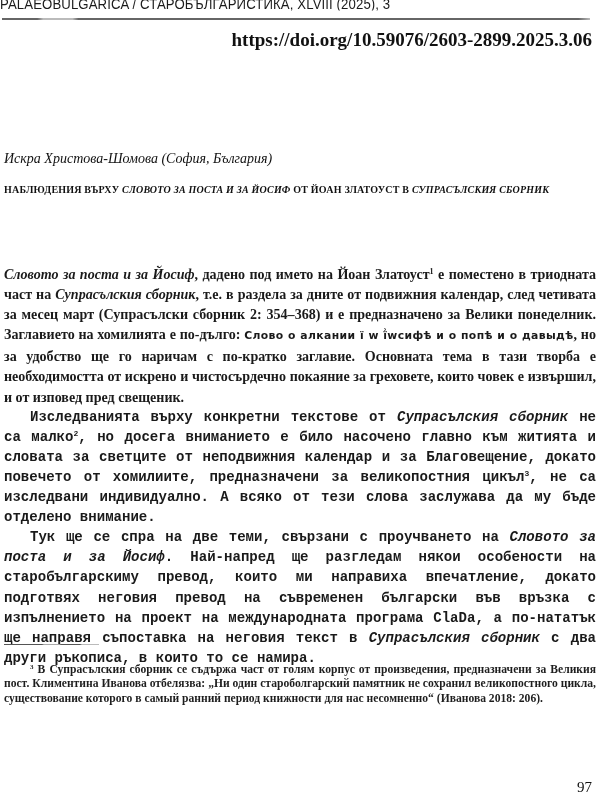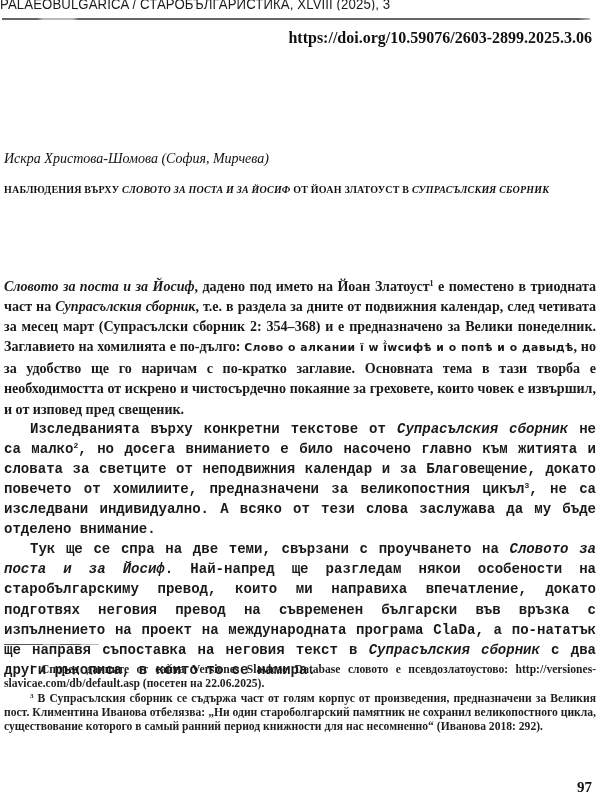--- a/index.html
+++ b/index.html
@@ -37,21 +37,21 @@
       width: 588px;
       height: 2px;
       background: linear-gradient(to right, #666 0%, #666 6%, #bbb 7%, #bbb 12%, #666 13%, #666 98%, #bbb 100%);
     }
     .doi {
       position: absolute;
       right: 8px;
       top: 29px;
       font-family: "Liberation Serif", serif;
       font-weight: bold;
-      font-size: 16px;
+      font-size: 19px;
       color: #111;
       white-space: nowrap;
     }
     .author {
       position: absolute;
       left: 4px;
       top: 151px;
       font-style: italic;
       font-size: 14px;
       white-space: nowrap;
@@ -64,21 +64,21 @@
       font-family: "Liberation Serif", serif;
       font-size: 10px;
       line-height: 19.5px;
       letter-spacing: 0.2px;
       text-transform: uppercase;
     }
     .article-title .it { font-style: italic; }
     .body-text {
       position: absolute;
       left: 4px;
-      top: 276px;
+      top: 264px;
       width: 592px;
       font-size: 14.05px;
       line-height: 20.1px;
       text-align: justify;
       font-weight: bold;
       color: #1a1a1a;
     }
     .body-text p {
       text-align: justify;
       hyphens: manual;
@@ -116,49 +116,48 @@
       color: #1e1e1e;
     }
     .footnotes p { text-align: justify; }
     .footnotes p.indent { text-indent: 26px; }
     .footnotes sup { font-size: 7px; vertical-align: 4px; }
     .page-number {
       position: absolute;
       right: 8px;
       top: 779px;
       font-size: 15px;
-      font-weight: bold;
+      font-weight: normal;
       color: #111;
     }
   </style>
 </head>
 <body>
 
 <div class="running-head">PALAEOBULGARICA / СТАРОБЪЛГАРИСТИКА, XLVIII (2025), 3</div>
 <div class="head-rule"></div>
 <div class="doi">https://doi.org/10.59076/2603-2899.2025.3.06</div>
 
-<div class="author">Искра Христова-Шомова (София, Мирчева)</div>
+<div class="author">Искра Христова-Шомова (София, България)</div>
 
 <h1 class="article-title">
   <span>НАБЛЮДЕНИЯ ВЪРХУ </span><span class="it">СЛОВОТО ЗА ПОСТА И ЗА ЙОСИФ</span><span> ОТ ЙОАН ЗЛАТОУСТ В </span><span class="it">СУПРАСЪЛСКИЯ СБОРНИК</span>
 </h1>
 
 <div class="body-text">
   <p>
     <span class="it">Словото за поста и за Йосиф</span><span>, дадено под името на Йоан Златоуст</span><sup>1</sup><span> е по­местено в триодната част на </span><span class="it">Супрасълския сборник</span><span>, т.е. в раздела за дните от подвижния календар, след четивата за месец март (Супрасълски сбор­ник 2: 354–368) и е предназначено за Велики понеделник. Заглавието на хомилията е по-дълго: </span><span class="cs">Слово о алкании ї w ї͗wсифѣ и о попѣ и о давыдѣ</span><span>, но за удобство ще го наричам с по-кратко заглавие. Основната тема в тази твор­ба е необходимостта от искрено и чистосърдечно покаяние за греховете, които човек е извършил, и от изповед пред свещеник.</span>
   </p>
   <p class="indent">
     <span>Изследванията върху конкретни текстове от </span><span class="it">Супрасълския сборник</span><span> не са малко</span><sup>2</sup><span>, но досега вниманието е било насочено главно към житията и словата за светците от неподвижния календар и за Благовещение, дока­то повечето от хомилиите, предназначени за великопостния цикъл</span><sup>3</sup><span>, не са изследвани индивидуално. А всяко от тези слова заслужава да му бъде отделено внимание.</span>
   </p>
   <p class="indent">
     <span>Тук ще се спра на две теми, свързани с проучването на </span><span class="it">Словото за поста и за Йосиф</span><span>. Най-напред ще разгледам някои особености на старобългарски­му превод, които ми направиха впечатление, докато подготвях неговия пре­вод на съвременен български във връзка с изпълнението на проект на между­народната програма ClaDa, а по-нататък ще направя съпоставка на неговия текст в </span><span class="it">Супрасълския сборник</span><span> с два други ръкописа, в които то се намира.</span>
   </p>
 </div>
 
 <div class="fn-rule"></div>
 
 <div class="footnotes">
-  <p class="indent"><sup>1</sup><span> Според данните от сайта Versiones Slavicae Database словото е псевдозлатоустово: http://versiones-slavicae.com/db/default.asp (посетен на 22.06.2025).</span></p>
-  <p class="indent"><sup>3</sup><span> В Супрасълския сборник се съдържа част от голям корпус от произведения, предназна­чени за Великия пост. Климентина Иванова отбелязва: „Ни один староболгарский памятник не сохранил великопостного цикла, существование которого в самый ранний период книж­ности для нас несомненно“ (Иванова 2018: 292).</span></p>
+  <p class="indent"><sup>3</sup><span> В Супрасълския сборник се съдържа част от голям корпус от произведения, предназна­чени за Великия пост. Климентина Иванова отбелязва: „Ни один староболгарский памятник не сохранил великопостного цикла, существование которого в самый ранний период книж­ности для нас несомненно“ (Иванова 2018: 206).</span></p>
 </div>
 
 <div class="page-number">97</div>
 
 </body></html>

